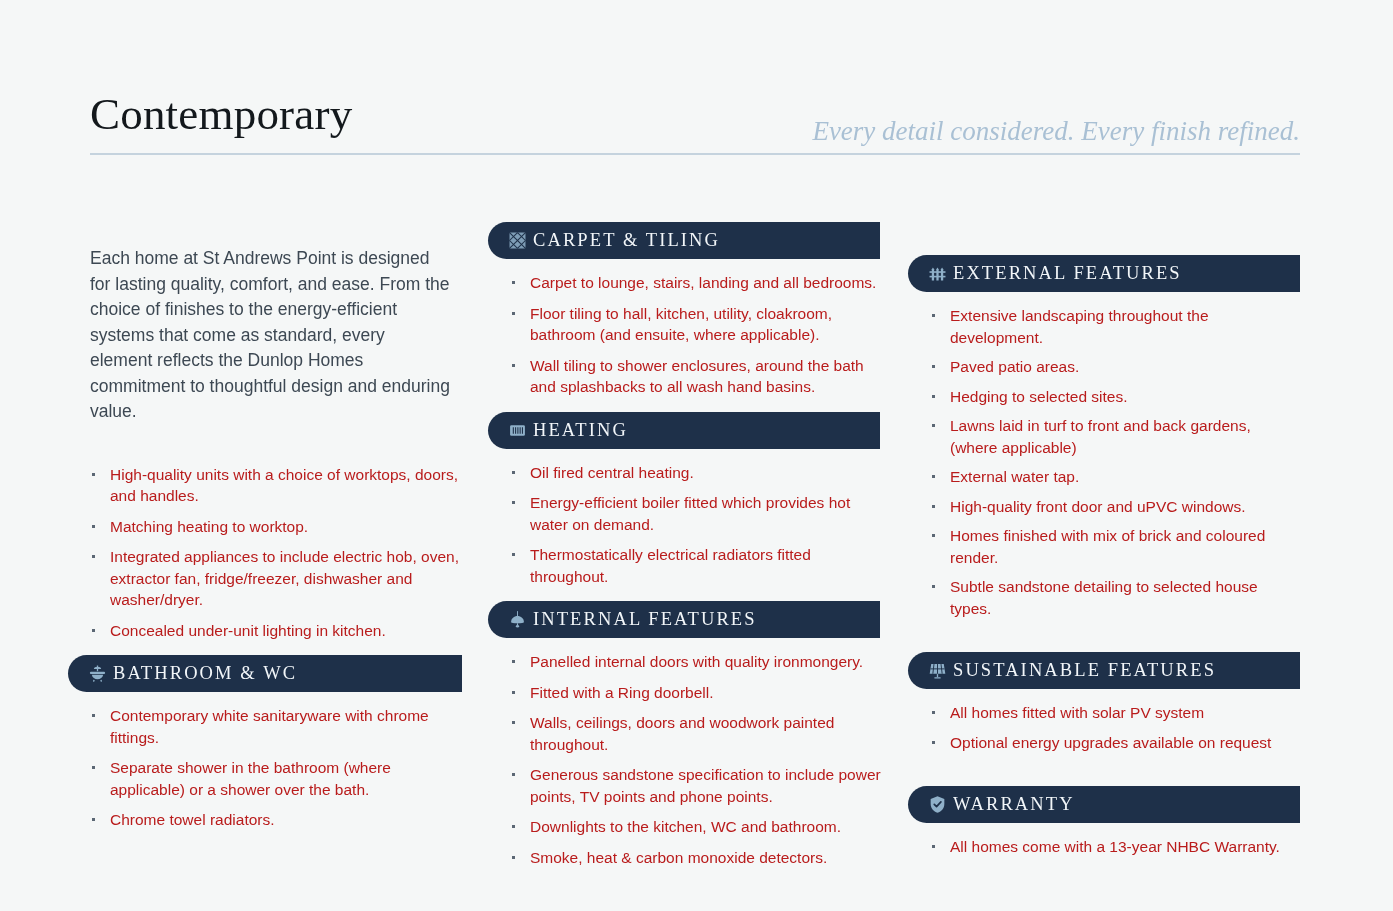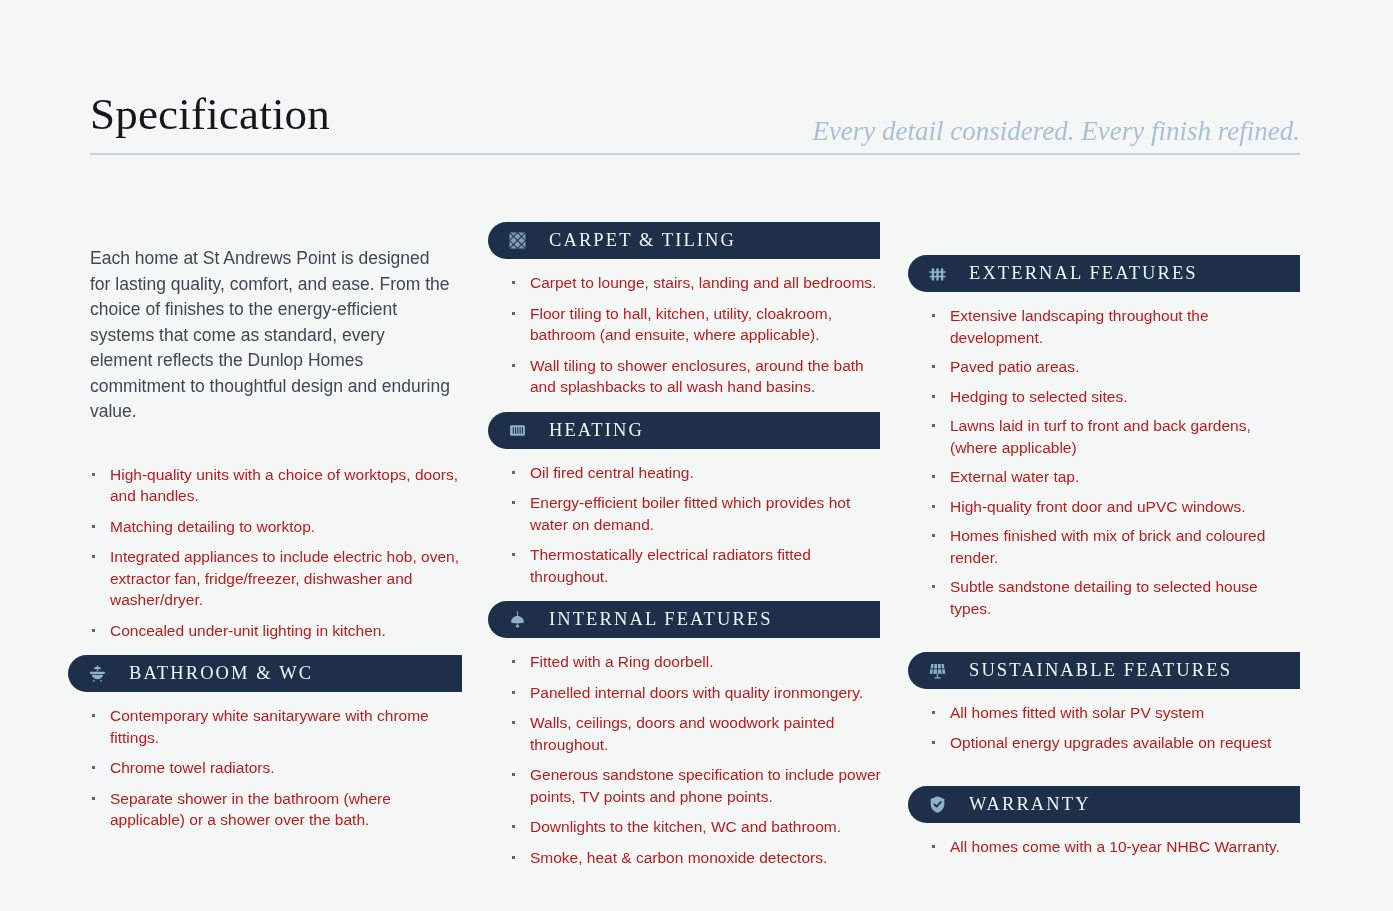--- a/index.html
+++ b/index.html
@@ -88,21 +88,21 @@
   .section { margin-bottom: 14px; }
 
   .section-header {
     background: #1e3049;
     border-top-left-radius: 19px;
     border-bottom-left-radius: 19px;
     height: 37px;
     display: flex;
     align-items: center;
     padding-left: 20px;
-    gap: 22px;
+    gap: 6px;
   }
   .col-right .section-header { width: 392px; margin-top: 33px; }
   .col-left  .section-header { width: 394px; }
   .col-mid   .section-header { width: 392px; }
 
   .section-icon {
     width: 19px;
     height: 19px;
     flex: 0 0 19px;
     display: flex;
@@ -145,55 +145,55 @@
     background: #5b6774;
   }
   .col-right .bullets li { margin-bottom: 8px; }
 </style>
 </head>
 <body>
 
 <div class="page">
 
   <div class="header">
-    <h1 class="page-title">Specification</h1>
+    <h1 class="page-title">Contemporary</h1>
     <div class="tagline">Every detail considered. Every finish refined.</div>
     <div class="title-rule"></div>
   </div>
 
   <div class="columns">
     <div class="col col-left">
       <p class="intro">Each home at St Andrews Point is designed for lasting quality, comfort, and ease. From the choice of finishes to the energy-efficient systems that come as standard, every element reflects the Dunlop Homes commitment to thoughtful design and enduring value.</p>
       <div>
           <div class="section">
             <ul class="bullets">
               <li>High-quality units with a choice of worktops, doors, and handles.</li>
-              <li>Matching detailing to worktop.</li>
+              <li>Matching heating to worktop.</li>
               <li>Integrated appliances to include electric hob, oven, extractor fan, fridge/freezer,  dishwasher and washer/dryer.</li>
               <li>Concealed under-unit lighting in kitchen.</li>
             </ul>
           </div>
           <div class="section">
             <div class="section-header">
               <span class="section-icon">
                 <svg viewBox="0 0 20 20" width="19" height="19" fill="currentColor">
                   <rect x="9.3" y="1.6" width="1.4" height="6"></rect>
                   <path d="M6.2 5.2 C6.2 3.7 7.9 2.8 10 2.8 C12.1 2.8 13.8 3.7 13.8 5.2 Z"></path>
                   <rect x="2" y="8.2" width="16" height="2.3" rx="1.1"></rect>
                   <path d="M4 11.2 L16 11.2 C15.4 14.2 13 16 10 16 C7 16 4.6 14.2 4 11.2 Z"></path>
                   <rect x="5.4" y="16.6" width="1.3" height="2.2" rx="0.5"></rect>
                   <rect x="13.3" y="16.6" width="1.3" height="2.2" rx="0.5"></rect>
                 </svg>
               </span>
               <span class="section-title">Bathroom &amp; WC</span>
             </div>
             <ul class="bullets">
               <li>Contemporary white sanitaryware with chrome fittings.</li>
+              <li>Separate shower in the bathroom (where applicable) or a shower over the bath.</li>
               <li>Chrome towel radiators.</li>
-              <li>Separate shower in the bathroom (where applicable) or a shower over the bath.</li>
             </ul>
           </div>
         </div>
     </div>
     <div class="col col-mid">
       <div>
           <div class="section">
             <div class="section-header">
               <span class="section-icon">
                 <svg viewBox="0 0 20 20" width="19" height="19">
@@ -245,22 +245,22 @@
                   <rect x="9.5" y="1.2" width="1" height="5.2"></rect>
                   <path d="M3.4 12 C3.4 9 6.3 6.3 10 6.3 C13.7 6.3 16.6 9 16.6 12 Z"></path>
                   <ellipse cx="10" cy="12.5" rx="7" ry="1.5"></ellipse>
                   <rect x="9.4" y="14" width="1.2" height="2.2"></rect>
                   <ellipse cx="10" cy="17" rx="1.7" ry="1.3"></ellipse>
                 </svg>
               </span>
               <span class="section-title">Internal Features</span>
             </div>
             <ul class="bullets">
+              <li>Panelled internal doors with quality ironmongery.</li>
               <li>Fitted with a Ring doorbell.</li>
-              <li>Panelled internal doors with quality ironmongery.</li>
               <li>Walls, ceilings, doors and woodwork painted throughout.</li>
               <li>Generous sandstone specification to include power points, TV points and phone points.</li>
               <li>Downlights to the kitchen, WC and bathroom.</li>
               <li>Smoke, heat &amp; carbon monoxide detectors.</li>
             </ul>
           </div>
         </div>
     </div>
     <div class="col col-right">
       <div>
@@ -314,20 +314,20 @@
             <div class="section-header">
               <span class="section-icon">
                 <svg viewBox="0 0 20 20" width="19" height="19" fill="currentColor">
                   <path d="M10 1.4 L17.2 4.2 L17.2 9.6 C17.2 14.2 14.2 17.4 10 18.8 C5.8 17.4 2.8 14.2 2.8 9.6 L2.8 4.2 Z"></path>
                   <path d="M6.6 9.8 L9 12.2 L13.6 7.2" stroke="#1e3049" stroke-width="1.8" fill="none" stroke-linecap="round" stroke-linejoin="round"></path>
                 </svg>
               </span>
               <span class="section-title">Warranty</span>
             </div>
             <ul class="bullets">
-              <li>All homes come with a 10-year NHBC Warranty.</li>
+              <li>All homes come with a 13-year NHBC Warranty.</li>
             </ul>
           </div>
         </div>
     </div>
   </div>
 
 </div>
 
 </body></html>

